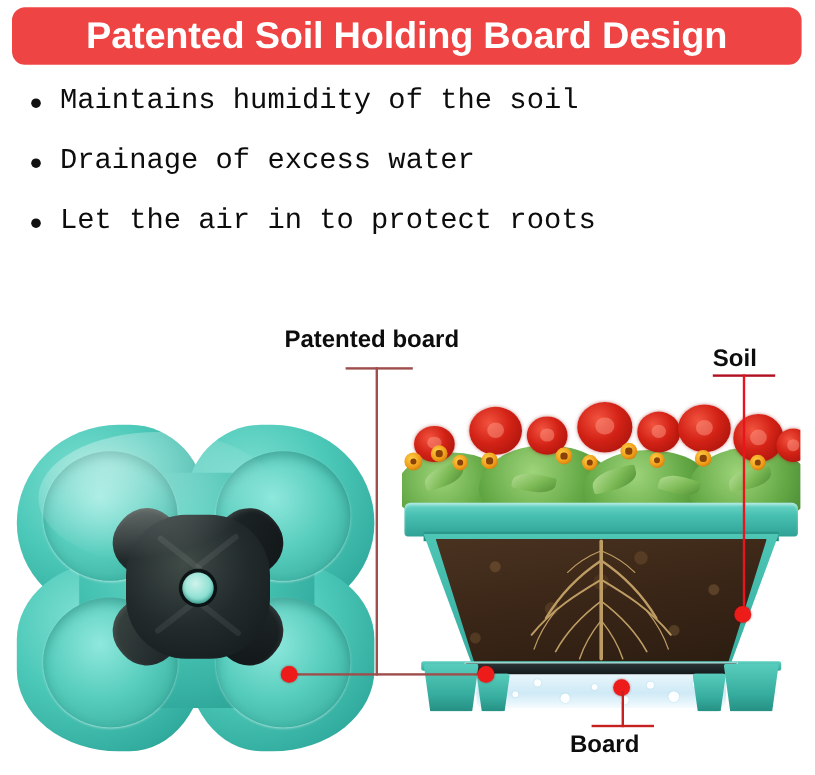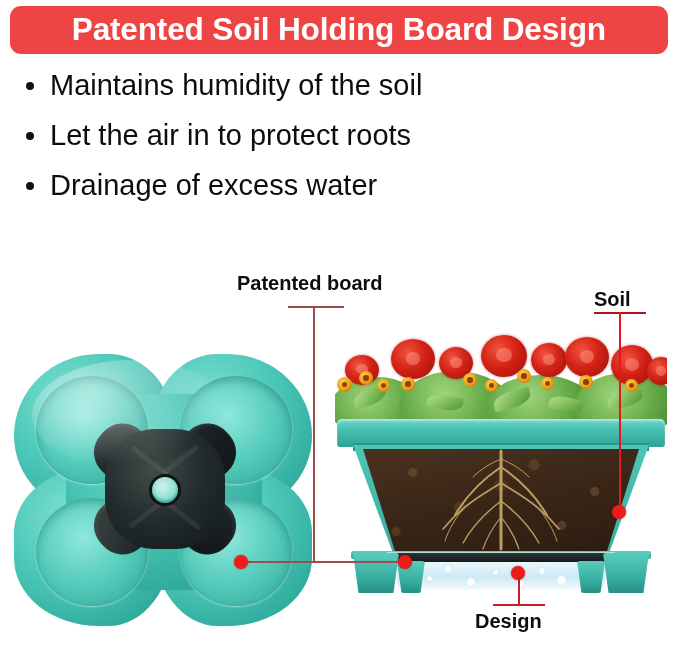--- a/index.html
+++ b/index.html
@@ -47,24 +47,24 @@
     top: 68px;
     width: 540px;
     list-style: none;
     margin: 0;
     padding: 0;
   }
   #feature-list li {
     position: relative;
     padding-left: 32px;
     margin-bottom: 16px;
-    font-size: 29px;
+    font-size: 24px;
     line-height: 34px;
     color: #0d0d0d;
-    font-family: Liberation Sans, sans-serif;
+    font-family: Liberation Mono, monospace;
     white-space: nowrap;
   }
   #feature-list li .dot {
     position: absolute;
     left: 8px;
     top: 14px;
     width: 8px;
     height: 8px;
     border-radius: 50%;
     background: #111111;
@@ -390,25 +390,25 @@
   <span id="header-title">Patented Soil Holding Board Design</span>
 </div>
 
 <ul id="feature-list">
   <li>
     <span class="dot"></span>
     <span>Maintains humidity of the soil</span>
   </li>
   <li>
     <span class="dot"></span>
-    <span>Let the air in to protect roots</span>
+    <span>Drainage of excess water</span>
   </li>
   <li>
     <span class="dot"></span>
-    <span>Drainage of excess water</span>
+    <span>Let the air in to protect roots</span>
   </li>
 </ul>
 
 <div>
 
   <div id="left-planter">
     <div class="lobe" id="lobe-tl"></div>
     <div class="lobe" id="lobe-tr"></div>
     <div class="lobe" id="lobe-bl"></div>
     <div class="lobe" id="lobe-br"></div>
@@ -523,15 +523,15 @@
   <div class="red-dot" id="hb-dot-right"></div>
 
   <div class="callout-label" id="label-soil">Soil</div>
   <div class="leader h" id="soil-cap"></div>
   <div class="leader v" id="soil-stem"></div>
   <div class="red-dot" id="soil-dot"></div>
 
   <div class="red-dot" id="water-dot"></div>
   <div class="leader v" id="water-stem"></div>
   <div class="leader h" id="water-cap"></div>
-  <div class="callout-label" id="label-water">Design</div>
+  <div class="callout-label" id="label-water">Board</div>
 
 </div>
 
 </body></html>

